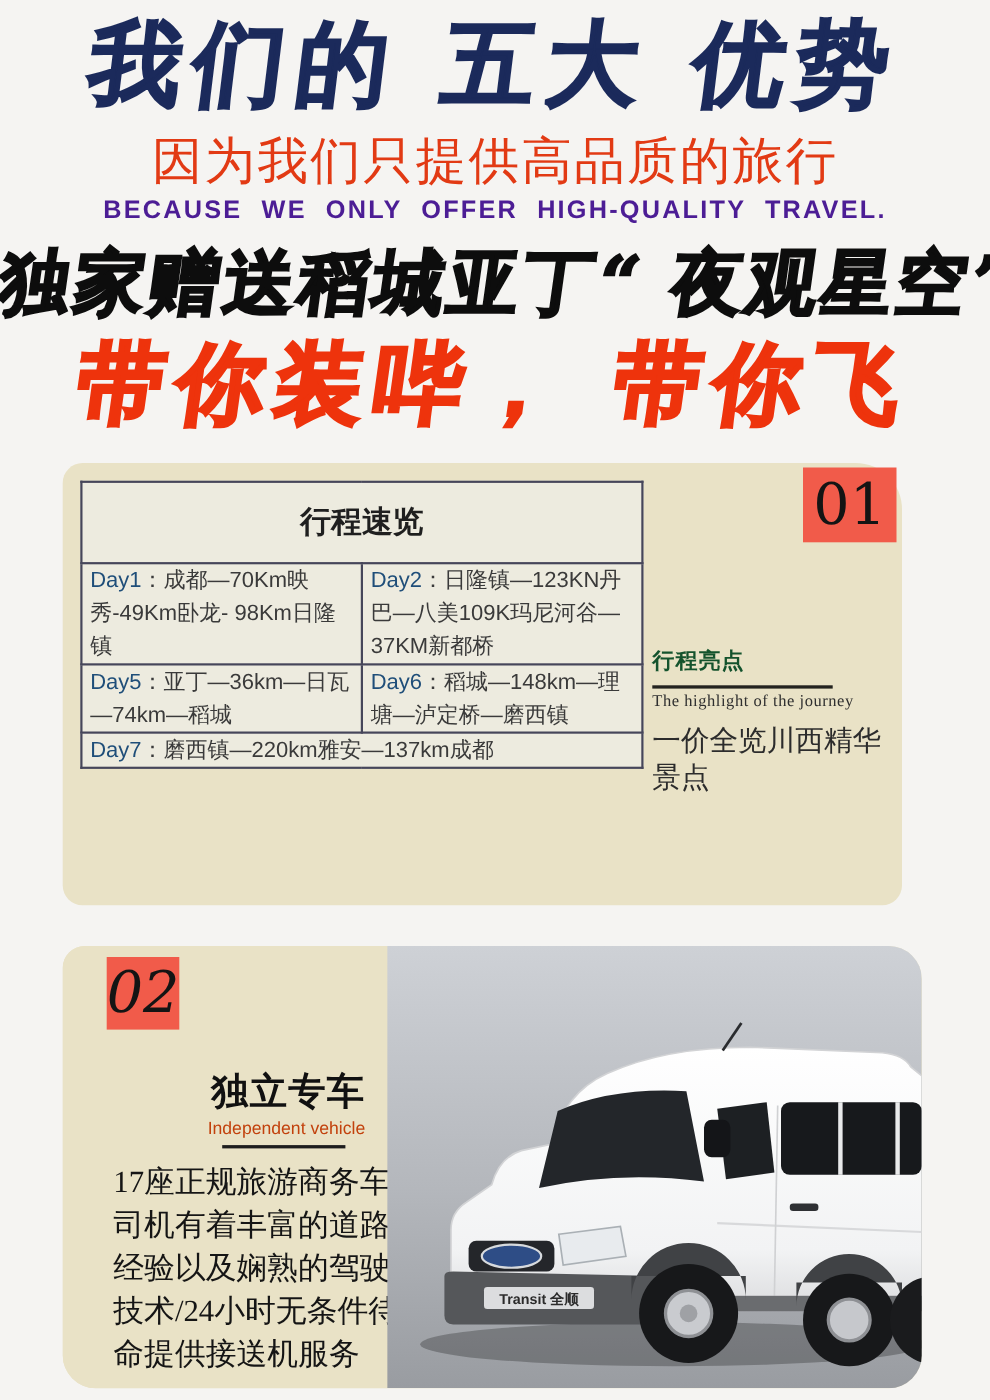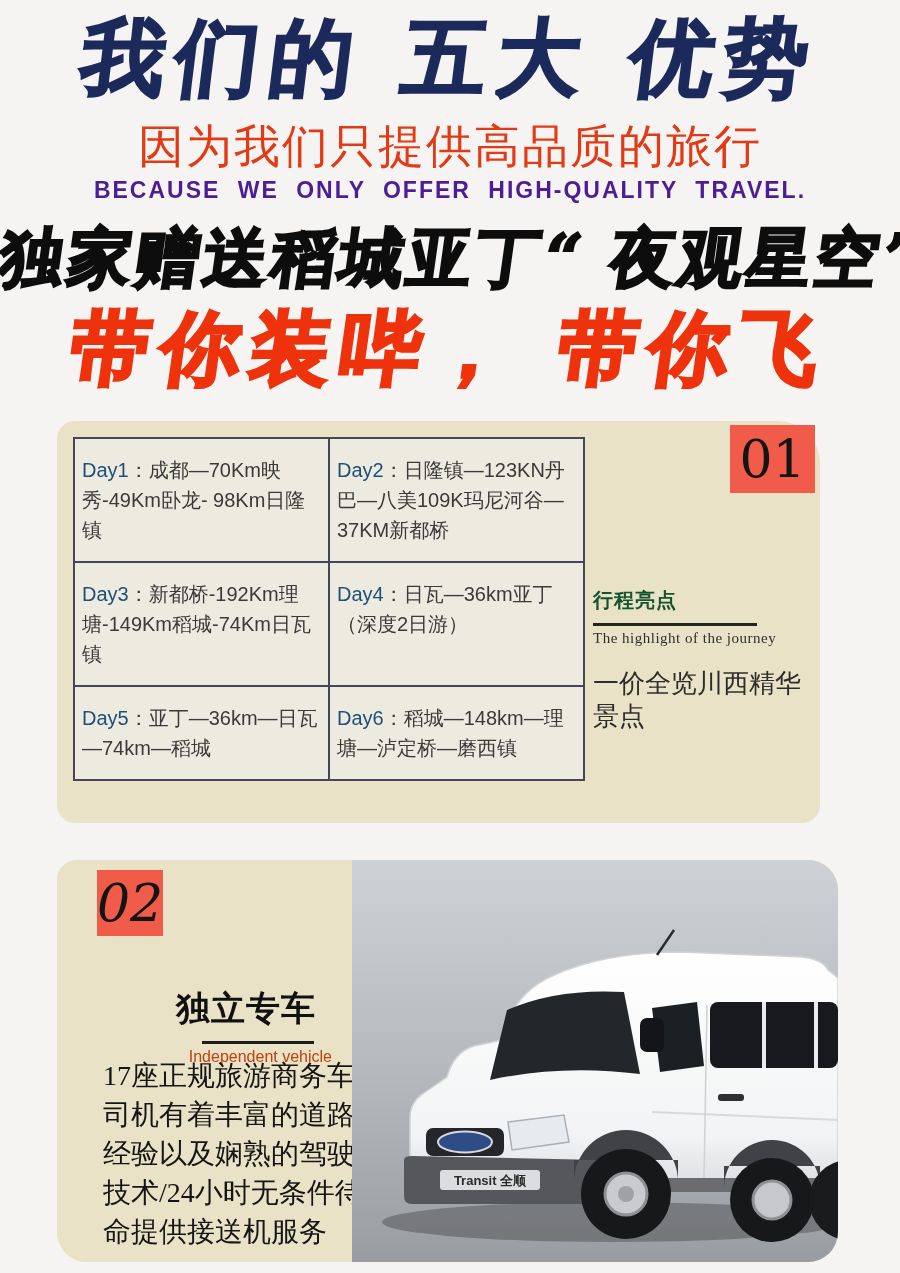--- a/index.html
+++ b/index.html
@@ -26,37 +26,37 @@
   
   .panel1{position:absolute;left:57px;top:421px;width:763px;height:402px;
           background:#e9e2c6;border-radius:18px 42px 18px 18px;}
   .badge{background:#f15b4a;color:#141414;font-family:"DejaVu Serif", serif;
          font-size:52px;text-align:center;position:absolute;}
   .badge1{left:673px;top:4px;width:85px;height:68px;line-height:68px;}
   .itable{position:absolute;left:16px;top:16px;width:512px;border-collapse:collapse;
           background:#edebdf;table-layout:fixed;}
   .itable th,.itable td{border:2px solid #46465a;}
   .itable th{height:70px;font-size:28px;font-weight:bold;color:#1f1f1f;text-align:center;}
-  .itable td{font-size:20px;line-height:30px;color:#3a3a3a;padding:16px 7px;vertical-align:top;}
+  .itable td{font-size:20px;line-height:30px;color:#3a3a3a;padding:0 7px;vertical-align:top;}
   .itable td .day{color:#1f4e79;}
   .hl{position:absolute;left:536px;top:166px;width:230px;}
   .hl h2{margin:0;font-size:20px;font-weight:bold;color:#14532d;letter-spacing:1px;}
   .hl-line{width:164px;height:3px;background:#23231f;margin-top:9px;}
   .hl-en{font-family:"Liberation Serif", serif;font-size:15px;color:#2f2f2f;margin-top:4px;
          letter-spacing:0.5px;}
   .hl-body{font-family:"Liberation Serif", serif;font-size:26px;line-height:33px;
-           color:#2c2c2c;margin-top:20px;}
+           color:#2c2c2c;margin-top:10px;}
 
   
   .panel2{position:absolute;left:57px;top:860px;width:781px;height:402px;
           border-radius:20px 30px 30px 30px;overflow:hidden;background:#e9e2c6;}
   .leftcol{position:absolute;left:0;top:0;width:295px;height:100%;background:#e9e2c6;}
   .badge2{left:40px;top:10px;width:66px;height:66px;line-height:66px;font-style:italic;}
   .v-head{position:absolute;right:20px;top:110px;text-align:right;}
-  .v-head h2{margin:16px;font-size:34px;font-weight:bold;color:#111;letter-spacing:1px;}
+  .v-head h2{margin:0;font-size:34px;font-weight:bold;color:#111;letter-spacing:1px;}
   .v-sub{font-size:16px;color:#c2410c;margin-top:2px;}
   .v-line{position:absolute;right:38px;top:181px;width:112px;height:3px;background:#1d1d1d;}
   .v-body{position:absolute;left:46px;top:196px;width:264px;margin:0;
           font-family:"Liberation Serif", serif;font-size:28px;line-height:39px;color:#151515;}
   .photo{position:absolute;left:295px;top:0;width:486px;height:332px;}
 </style>
 </head>
 <body>
 
 <div class="page">
@@ -65,31 +65,33 @@
   <div class="sub-cn">因为我们只提供高品质的旅行</div>
   <div class="sub-en">BECAUSE WE ONLY OFFER HIGH-QUALITY TRAVEL.</div>
   <div class="callig callig-black">独家赠送稻城亚丁“ 夜观星空”</div>
   <div class="callig callig-red">带你装哔， 带你飞</div>
 
   <section class="panel1">
     <div class="badge badge1">01</div>
 
     <table class="itable">
       <tbody>
+          <tr>
+        <th colspan="2">行程速览</th>
+      </tr>
       <tr>
         <td><span class="day">Day1</span><span>：成都—70Km映秀-49Km卧龙- 98Km日隆镇</span></td>
         <td><span class="day">Day2</span><span>：日隆镇—123KN丹巴—八美109K玛尼河谷—37KM新都桥</span></td>
       </tr>
       <tr>
-        <td><span class="day">Day3</span><span>：新都桥-192Km理塘-149Km稻城-74Km日瓦镇</span></td>
-        <td><span class="day">Day4</span><span>：日瓦—36km亚丁 （深度2日游）</span></td>
+        <td><span class="day">Day5</span><span>：亚丁—36km—日瓦—74km—稻城</span></td>
+        <td><span class="day">Day6</span><span>：稻城—148km—理塘—泸定桥—磨西镇</span></td>
       </tr>
       <tr>
-        <td><span class="day">Day5</span><span>：亚丁—36km—日瓦—74km—稻城</span></td>
-        <td><span class="day">Day6</span><span>：稻城—148km—理塘—泸定桥—磨西镇</span></td>
+        <td colspan="2"><span class="day">Day7</span><span>：磨西镇—220km雅安—137km成都</span></td>
       </tr>
     </tbody>
       </table>
 
     <aside class="hl">
       <h2>行程亮点</h2>
       <div class="hl-line"></div>
       <div class="hl-en">The highlight of the journey</div>
       <div class="hl-body">一价全览川西精华景点</div>
     </aside>

